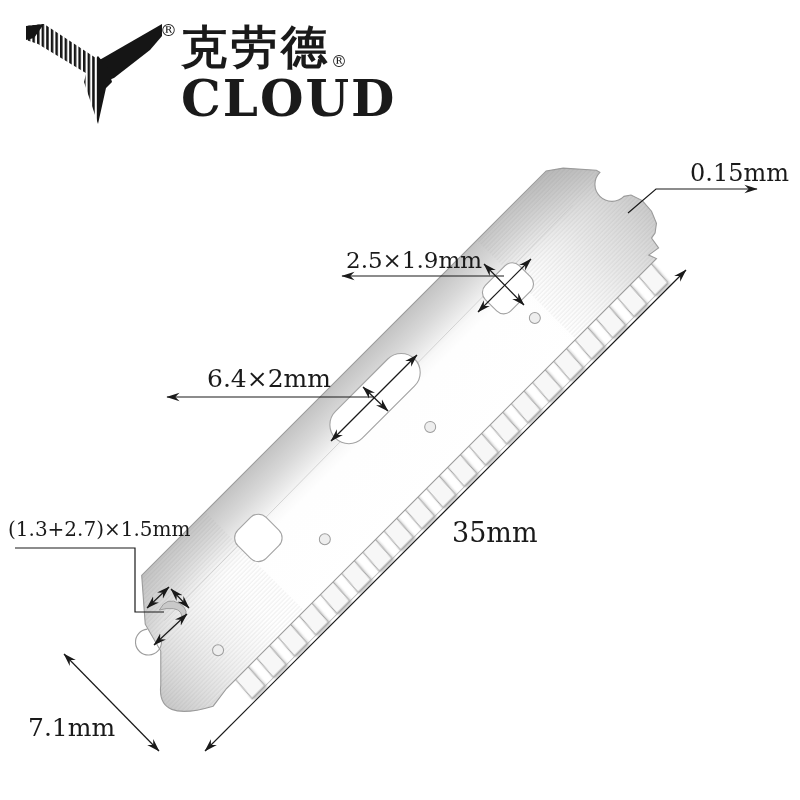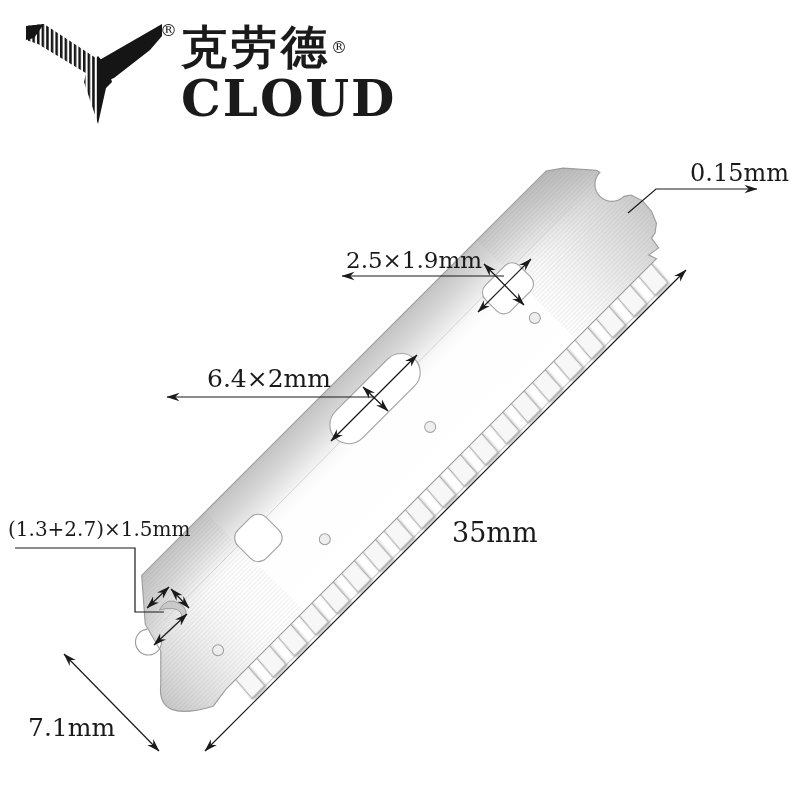--- a/index.html
+++ b/index.html
@@ -2,21 +2,21 @@
 <html><head>
 <meta charset="utf-8">
 <style>
   html,body{margin:0;padding:0;background:#ffffff;}
   body{width:800px;height:800px;position:relative;overflow:hidden;
        font-family:"DejaVu Serif",serif;color:#1a1a1a;}
   .logo{position:absolute;left:14px;top:16px;display:flex;align-items:flex-start;}
   .bird{width:150px;height:110px;display:block;}
   .reg-top{font-size:17px;line-height:1;margin:6px 0 0 -4px;}
   .brand-text{margin-left:4px;margin-top:8px;}
-  .cn-row{display:flex;align-items:center;line-height:1;}
+  .cn-row{display:flex;align-items:flex-end;line-height:1;}
   .cn{font-size:46px;font-weight:700;letter-spacing:4px;line-height:1;}
   .reg-cn{font-size:16px;line-height:1;margin-top:2px;}
   .en{font-size:50px;font-weight:700;letter-spacing:2px;line-height:1;margin-top:4px;}
   .canvas{position:absolute;left:0;top:0;width:800px;height:800px;}
   .dim{font-family:"DejaVu Serif",serif;fill:#1a1a1a;}
   .dimline{stroke:#1a1a1a;stroke-width:1.2;fill:none;}
 </style>
 </head>
 <body>
 

